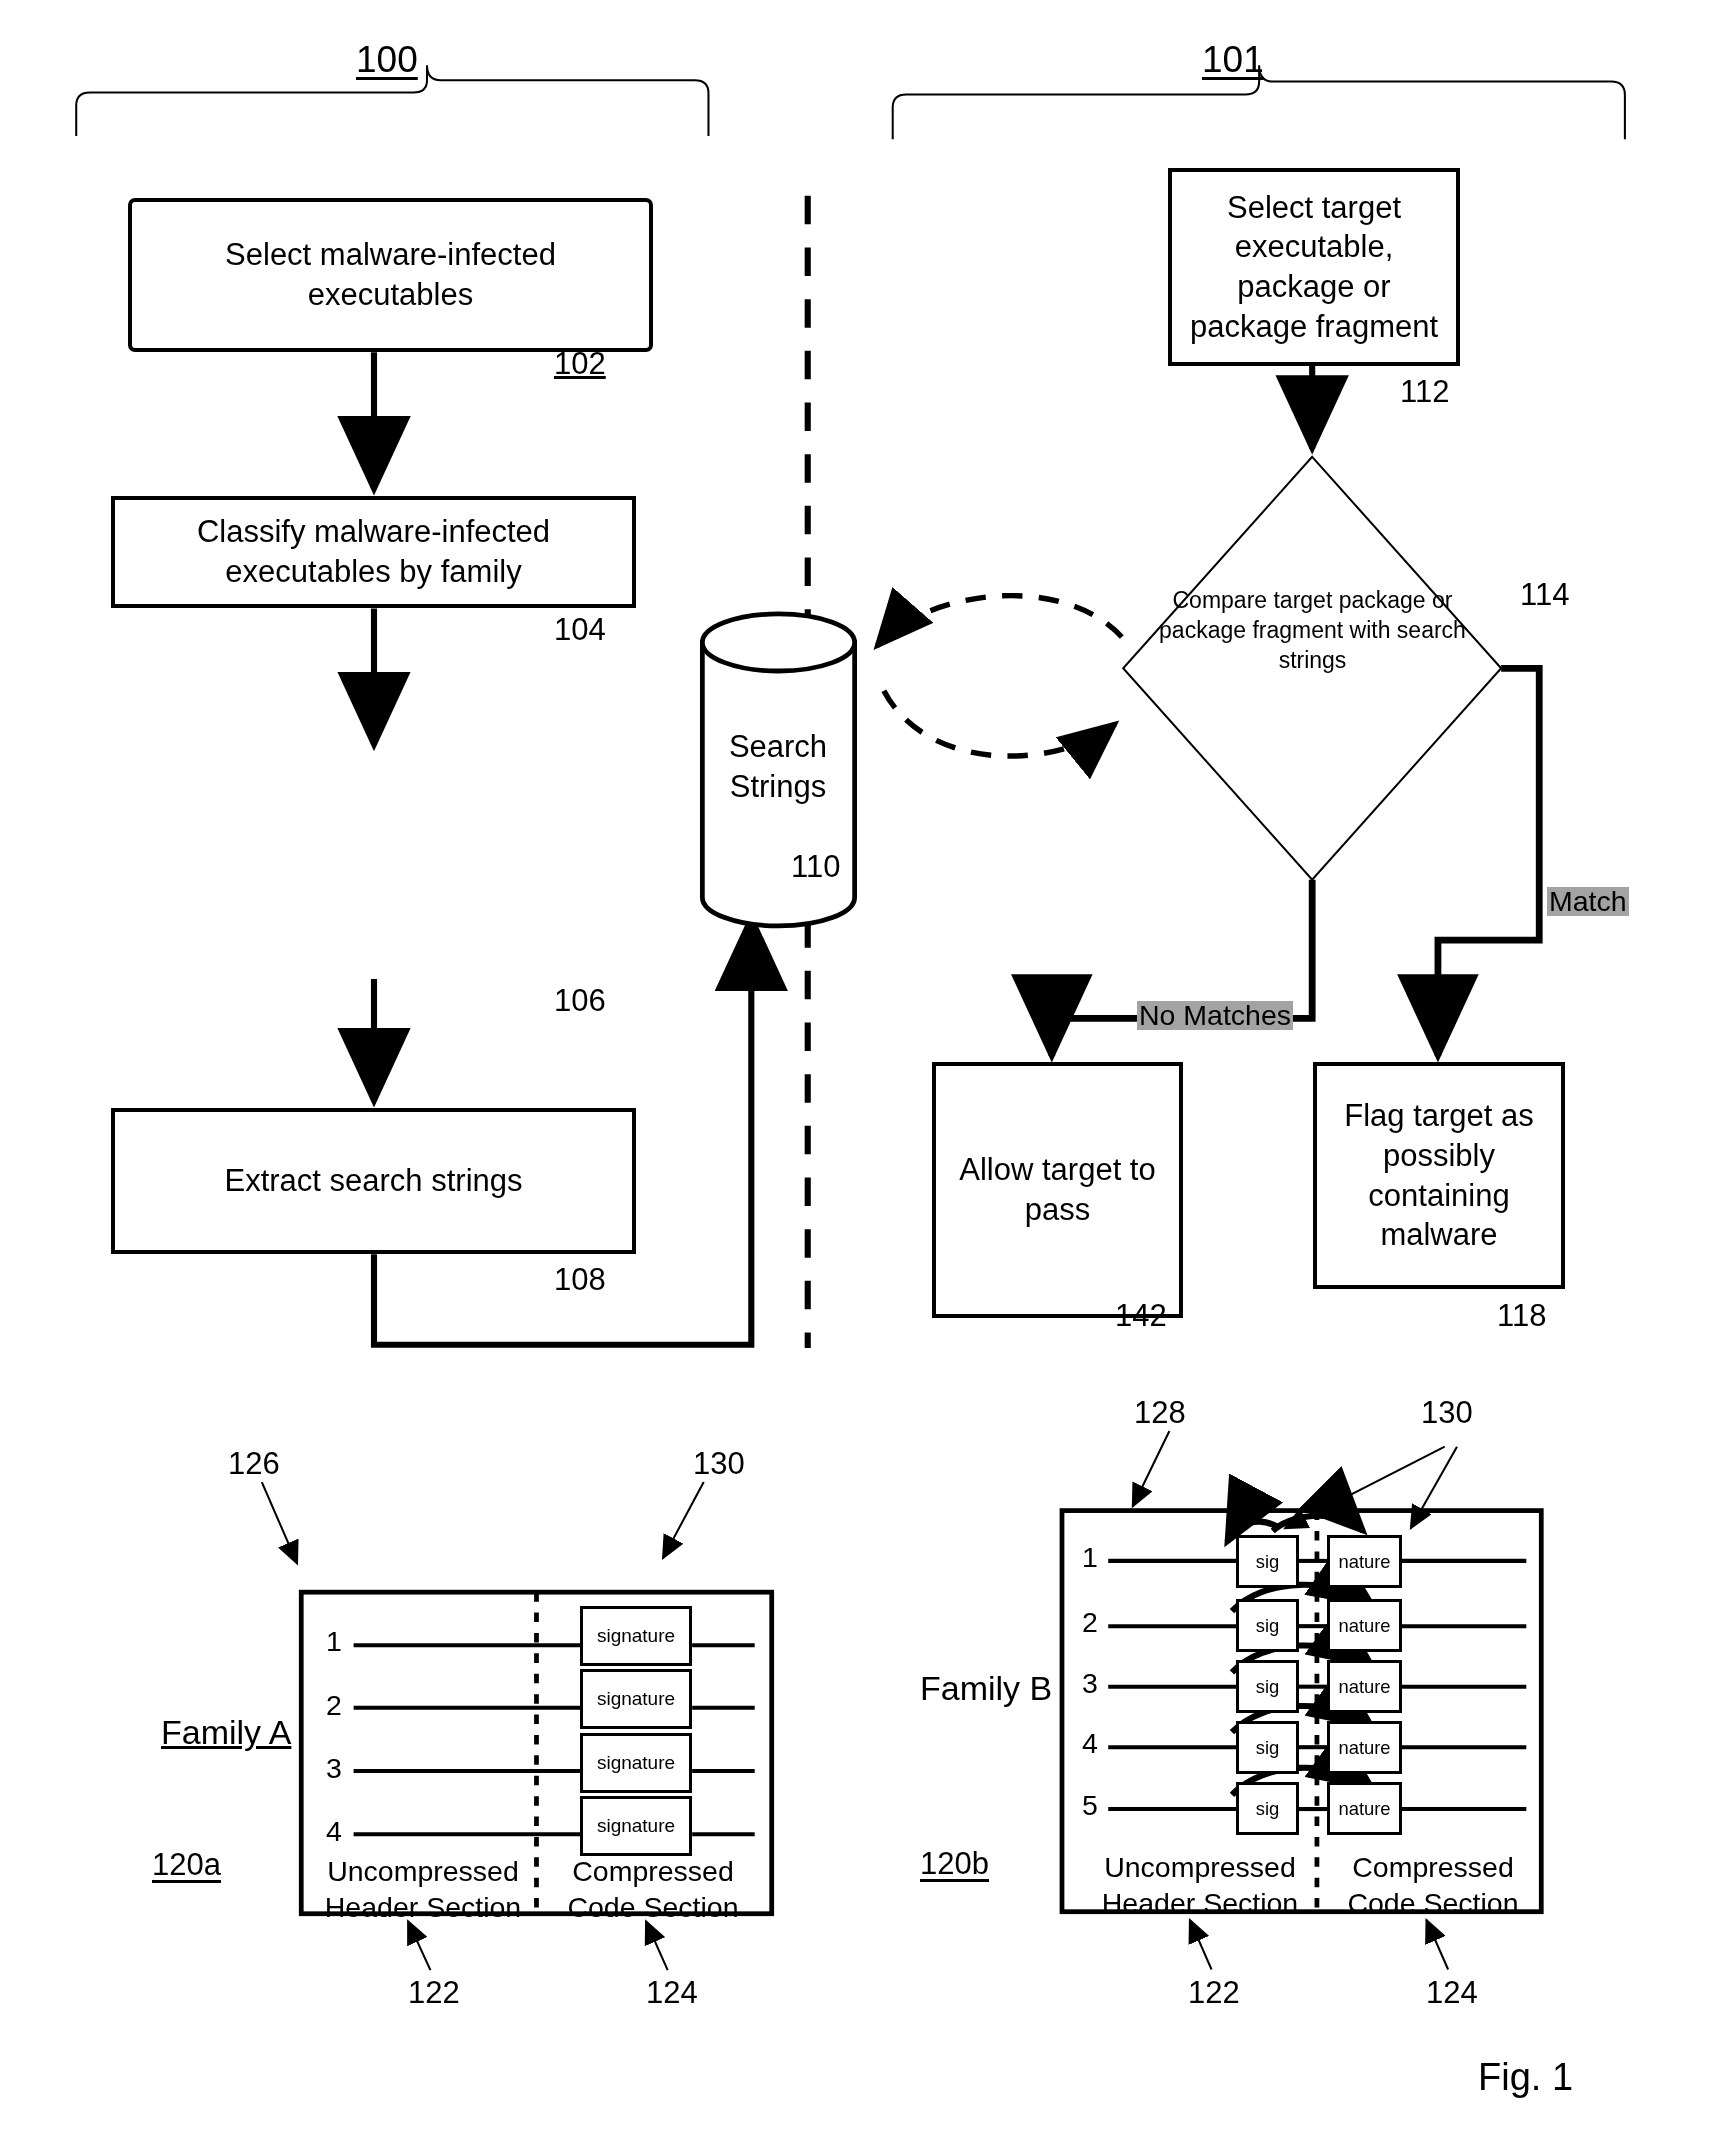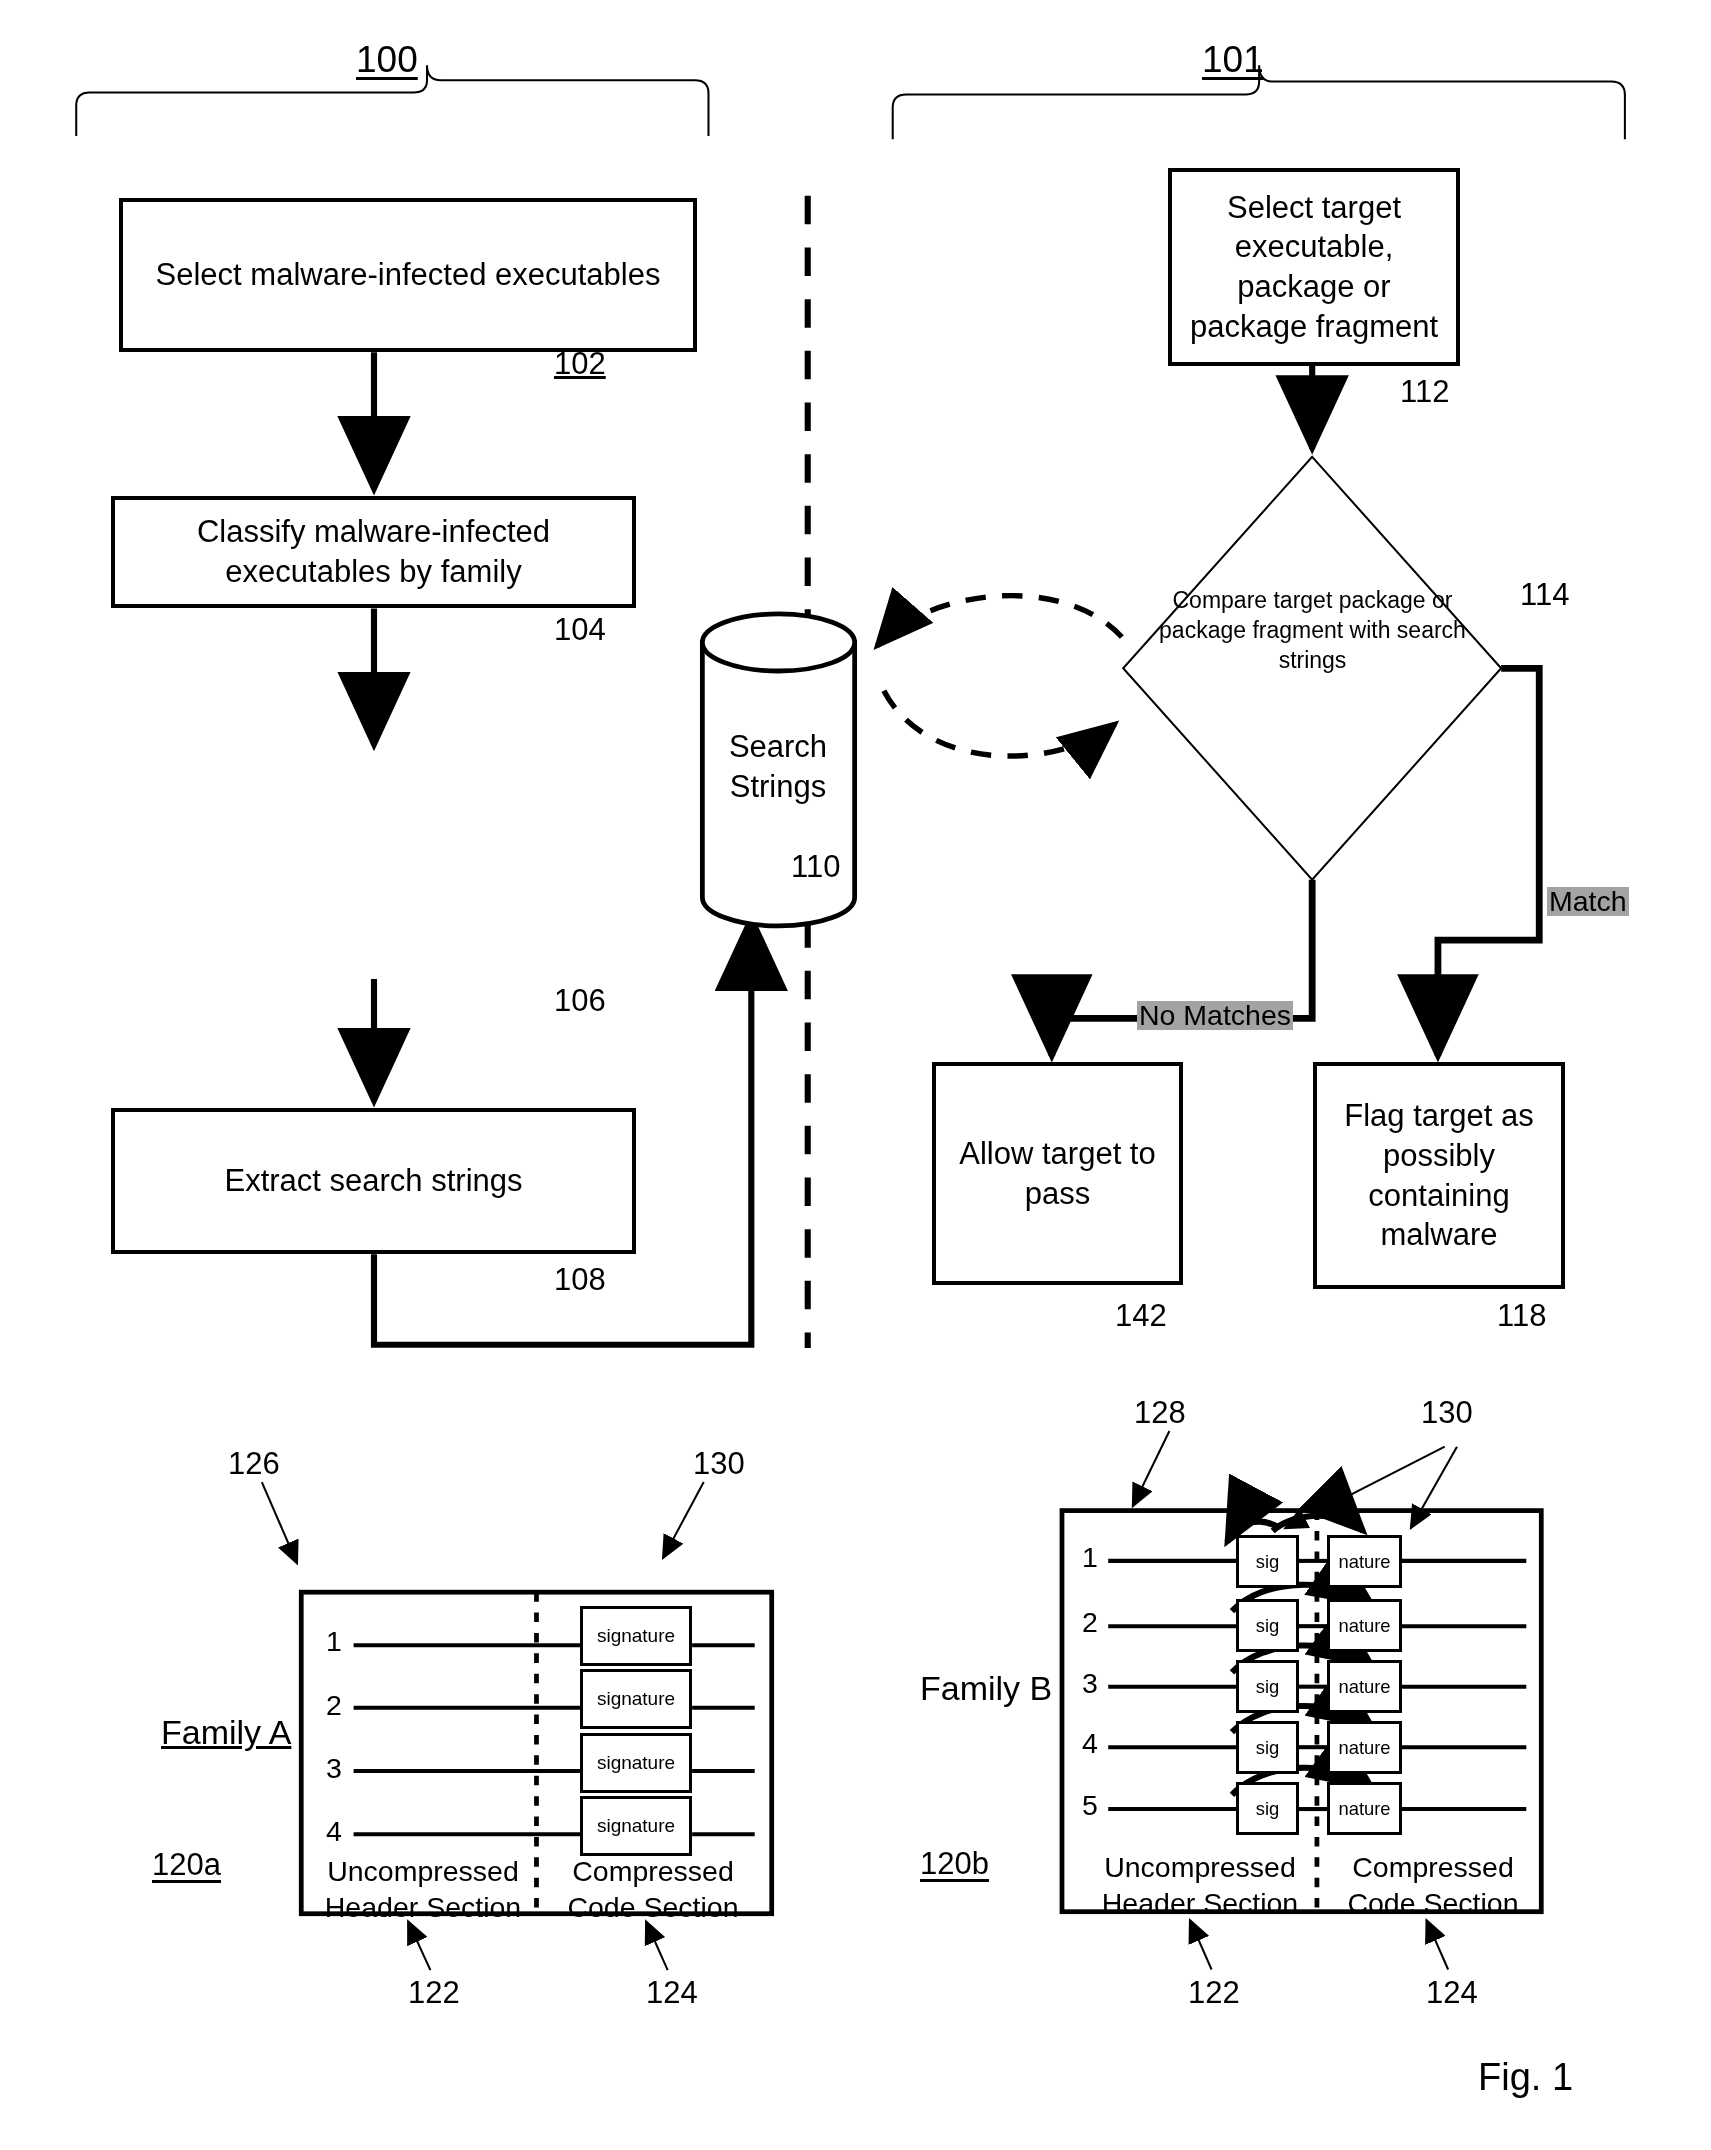--- a/index.html
+++ b/index.html
@@ -232,21 +232,21 @@
       <line x1="2143" y1="2128" x2="2075" y2="2248" stroke="#000" stroke-width="3" marker-end="url(#arrowThin)"></line>
 
       <line x1="1782" y1="2897" x2="1750" y2="2824" stroke="#000" stroke-width="3" marker-end="url(#arrowThin)"></line>
       <line x1="2130" y1="2897" x2="2098" y2="2824" stroke="#000" stroke-width="3" marker-end="url(#arrowThin)"></line>
     </g>
   </svg>
 
   <div class="reflabel under" style="left:356px; top:41px; font-size:37px;">100</div>
   <div class="reflabel under" style="left:1202px; top:41px; font-size:37px;">101</div>
 
-  <div class="flowbox" style="left:119px; top:198px; width:578px; height:154px;">
+  <div class="flowbox" style="left:128px; top:198px; width:525px; height:154px;border-radius:7px;">
     <span>Select malware-infected executables</span>
   </div>
   <div class="reflabel" style="left:554px; top:348px;text-decoration:underline;">102</div>
 
   <div class="flowbox" style="left:111px; top:496px; width:525px; height:112px;">
     <span>Classify malware-infected executables by family</span>
   </div>
   <div class="reflabel" style="left:554px; top:614px;">104</div>
 
   <div class="reflabel" style="left:554px; top:985px;">106</div>
@@ -266,21 +266,21 @@
     <span>Select target executable, package or package fragment</span>
   </div>
   <div class="reflabel" style="left:1400px; top:376px;">112</div>
 
   <div class="diamond-text" style="left:1156px; top:586px; width:313px;">Compare target package or package fragment with search strings</div>
   <div class="reflabel" style="left:1520px; top:579px;">114</div>
 
   <div class="edgelabel" style="left:1137px; top:1001px;">No Matches</div>
   <div class="edgelabel" style="left:1547px; top:887px;">Match</div>
 
-  <div class="flowbox" style="left:932px; top:1062px; width:251px; height:223px;">
+  <div class="flowbox" style="left:932px; top:1062px; width:251px; height:256px;">
     <span>Allow target to pass</span>
   </div>
   <div class="reflabel" style="left:1115px; top:1300px;">142</div>
 
   <div class="flowbox" style="left:1313px; top:1062px; width:252px; height:227px;">
     <span>Flag target as possibly containing malware</span>
   </div>
   <div class="reflabel" style="left:1497px; top:1300px;">118</div>
 
   <div class="family-label" style="left:161px; top:1713px;text-decoration:underline;">Family A</div>

